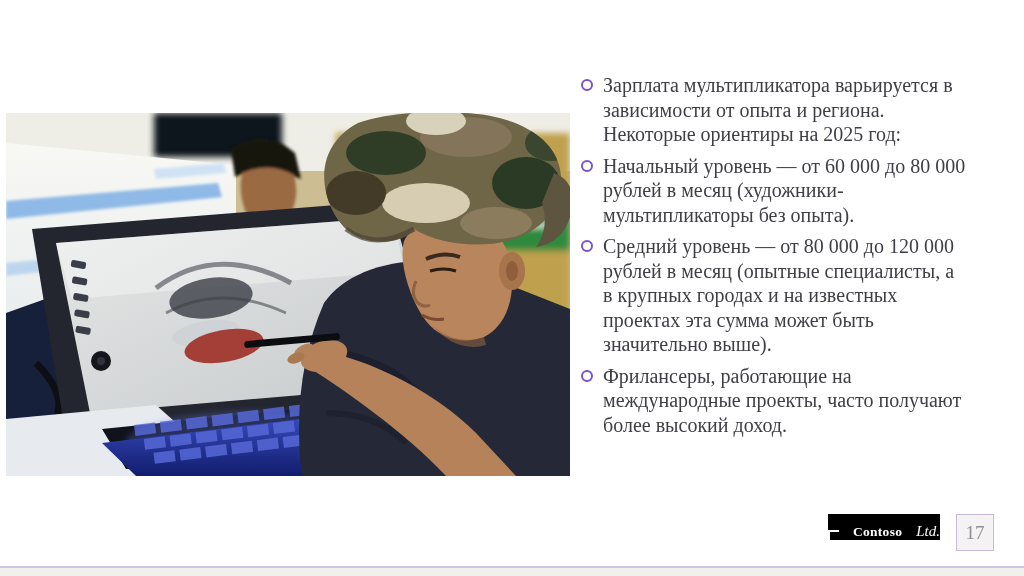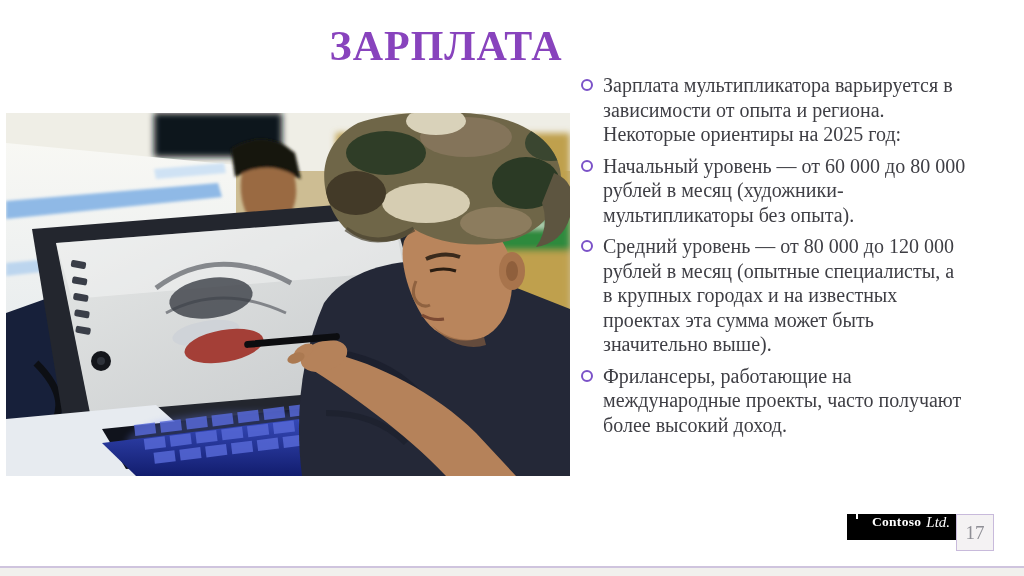--- a/index.html
+++ b/index.html
@@ -21,22 +21,22 @@
     position:relative; padding-left:23px; margin-bottom:7px;
     font-size:20px; line-height:24.5px; color:var(--body-text,#3E3E44);
   }
   .bullet-text { white-space:pre-line; display:block; }
   .marker {
     position:absolute; left:1px; top:6px; width:8px; height:8px;
     border:2.5px solid var(--bullet-ring,#7B52C8); border-radius:50%;
   }
   .logo {
     position:absolute; left:828px; top:514px; width:112px; height:26px;
-    background:var(--logo-bg,#000); color:#fff; display:flex; align-items:flex-start;
-    justify-content:center; gap:5px;margin-left:19px;
+    background:var(--logo-bg,#000); color:#fff; display:flex; align-items:flex-end;
+    justify-content:center; gap:14px;
   }
   .logo-bracket {
     width:9px; height:8px; border-top:2.5px solid #fff; border-left:2.5px solid #fff;
     margin-top:-5px;
   }
   .logo-name { font-weight:bold; font-size:13.5px; letter-spacing:0.3px; }
   .logo-suffix { font-style:italic; font-size:15px; }
   .badge {
     position:absolute; left:956px; top:514px; width:38px; height:37px;
     background:var(--badge-bg,#F4F2F3); border:1.5px solid var(--badge-border,#C8BADB);
@@ -46,21 +46,20 @@
   .footer-strip {
     position:absolute; left:0; bottom:0; width:100%; height:8px;
     background:#F1F0ED; border-top:2px solid var(--footer-line,#CFC4DE);
   }
 </style>
 </head>
 <body>
 
 <div class="slide">
 
-  <div class="title">ЗАРПЛАТА</div>
 
   <div class="photo">
     <svg viewBox="0 0 564 363" preserveAspectRatio="none">
       <defs>
         <linearGradient id="wallL" x1="0" y1="0" x2="0" y2="1">
           <stop offset="0" stop-color="#f8f8f4"></stop>
             <stop offset="1" stop-color="#dde4ea"></stop>
         </linearGradient>
         <linearGradient id="screenG" x1="0" y1="0" x2="1" y2="1">
           <stop offset="0" stop-color="#e6e8e7"></stop>

